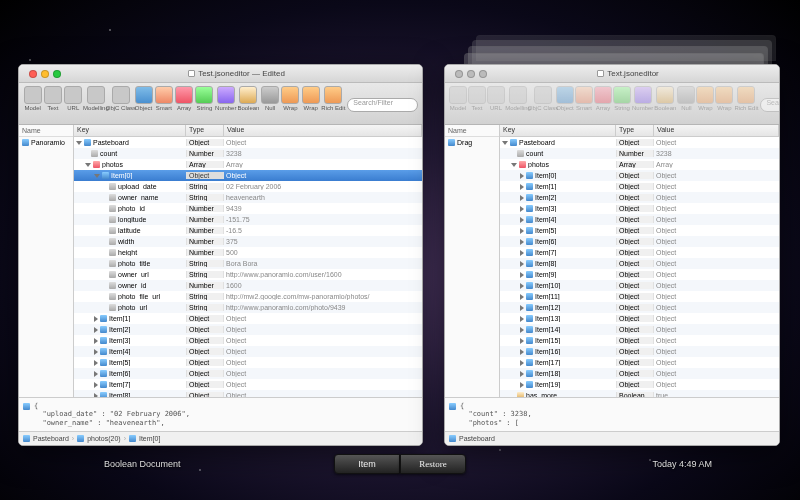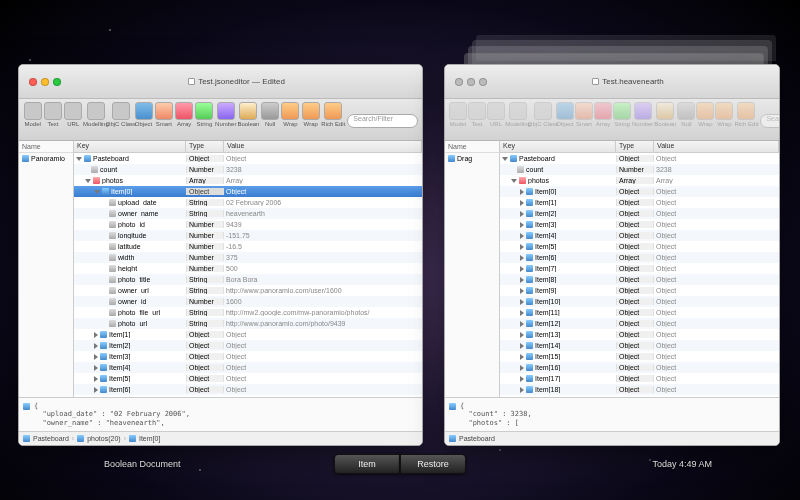--- a/index.html
+++ b/index.html
@@ -38,21 +38,21 @@
     box-shadow: 0 8px 30px rgba(0,0,0,0.55);
     display: flex;
     flex-direction: column;
     overflow: hidden;
     border: 1px solid #aaa;
   }
   .window.left { left: 18px; top: 64px; }
   .window.right { left: 444px; top: 64px; width:336px; }
 
   .titlebar {
-    height: 34px;
+    height: 18px;
     background: linear-gradient(#ededed, #d6d6d6);
     display: flex; align-items: center;
     padding: 0 10px;
     border-bottom: 1px solid #bbb;
   }
   .traffic { display:flex; gap:4px; }
   .tl { width:8px; height:8px; border-radius:50%; border:0.5px solid rgba(0,0,0,0.2); }
   .tl.red{background:#ff5f56;} .tl.yellow{background:#ffbd2e;} .tl.green{background:#27c93f;}
   .wtitle { flex:1; text-align:center; font-size:8px; color:#444; }
   .wtitle .doc-icon{ display:inline-block;width:7px;height:7px;background:#fff;border:0.5px solid #999;border-radius:1px;vertical-align:middle;margin-right:3px;}
@@ -114,21 +114,21 @@
   .preview .ptxt{ white-space:pre; font-family:Menlo,monospace; line-height:1.2;}
 
   .breadcrumb{height:14px;border-top:1px solid #ccc;background:#f0f0f0;display:flex;align-items:center;padding:0 4px;gap:3px;font-size:7px;color:#444;}
   .breadcrumb .sep{color:#aaa;}
 
   .bottom-bar{ position:absolute; left:0; right:0; bottom:26px; display:flex; justify-content:center; align-items:center; gap:12px;}
   .bottom-label{ color:#ddd; font-size:9px; text-shadow:0 1px 2px #000;}
   .btn-group{display:flex;}
   .bbtn{ width:66px;height:20px; background:linear-gradient(#555,#222); border:1px solid #111; color:#eee; font-size:9px; display:flex;align-items:center;justify-content:center; box-shadow:0 1px 3px rgba(0,0,0,0.6);}
   .bbtn:first-child{border-radius:4px 0 0 4px;}
-  .bbtn:last-child{border-radius:0 4px 4px 0;}
+  .bbtn:last-child{border-radius:0 4px 4px 0;font-family:Liberation Serif, serif;}
 </style>
 </head>
 <body>
 
 <div class="ghost-stack">
   <div class="ghost" style="left:14px;top:0;opacity:.25;"></div>
   <div class="ghost" style="left:10px;top:5px;opacity:.35;"></div>
   <div class="ghost" style="left:6px;top:11px;opacity:.45;"></div>
   <div class="ghost" style="left:2px;top:18px;opacity:.55;"></div>
 </div>
@@ -482,21 +482,21 @@
     </div>
 </div>
 
 <div class="window right">
   <div class="titlebar">
     <div class="traffic">
       <div class="tl" style="background:#bbb"></div>
       <div class="tl" style="background:#bbb"></div>
       <div class="tl" style="background:#bbb"></div>
     </div>
-    <div class="wtitle"><span class="doc-icon"></span><span>Test.heavenearth</span></div>
+    <div class="wtitle"><span class="doc-icon"></span><span>Text.jsoneditor</span></div>
   </div>
   <div class="toolbar" id="tb-right">
       <div class="tbtn model" style="opacity: 0.4;">
         <div class="ticon"></div>
         <div class="tlabel">Model</div>
       </div>
       <div class="tbtn text" style="opacity: 0.4;">
         <div class="ticon"></div>
         <div class="tlabel">Text</div>
       </div>

